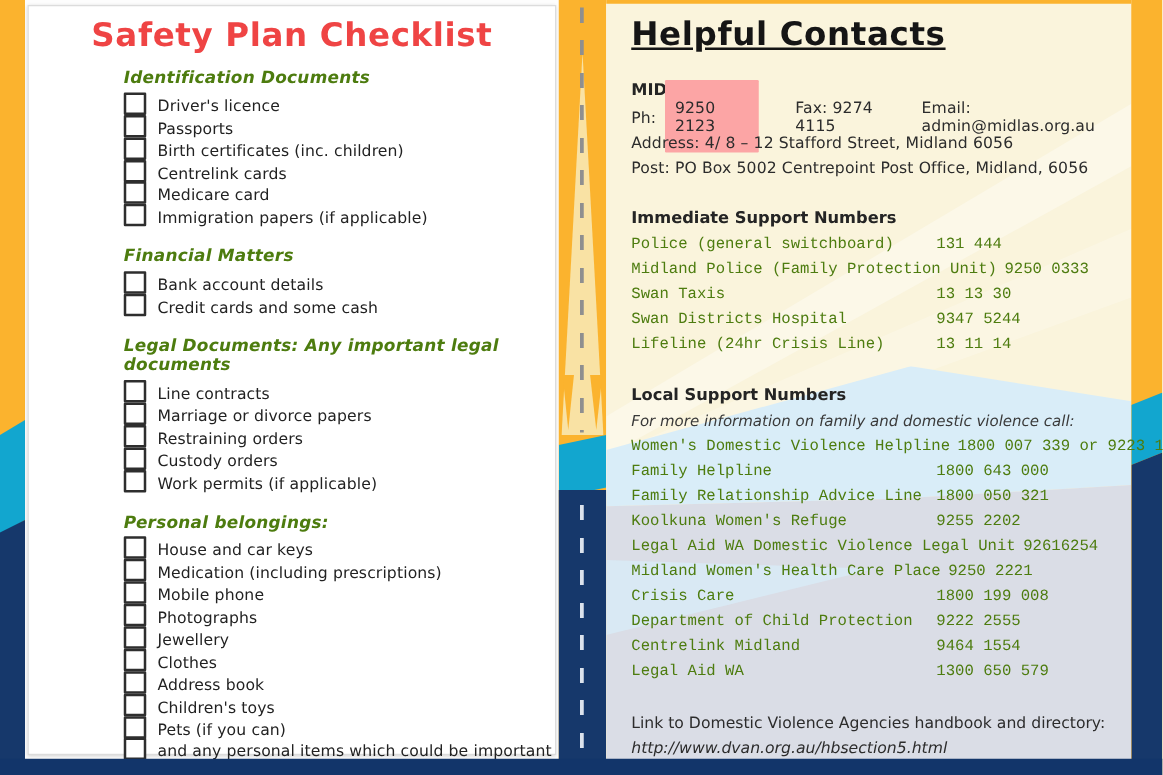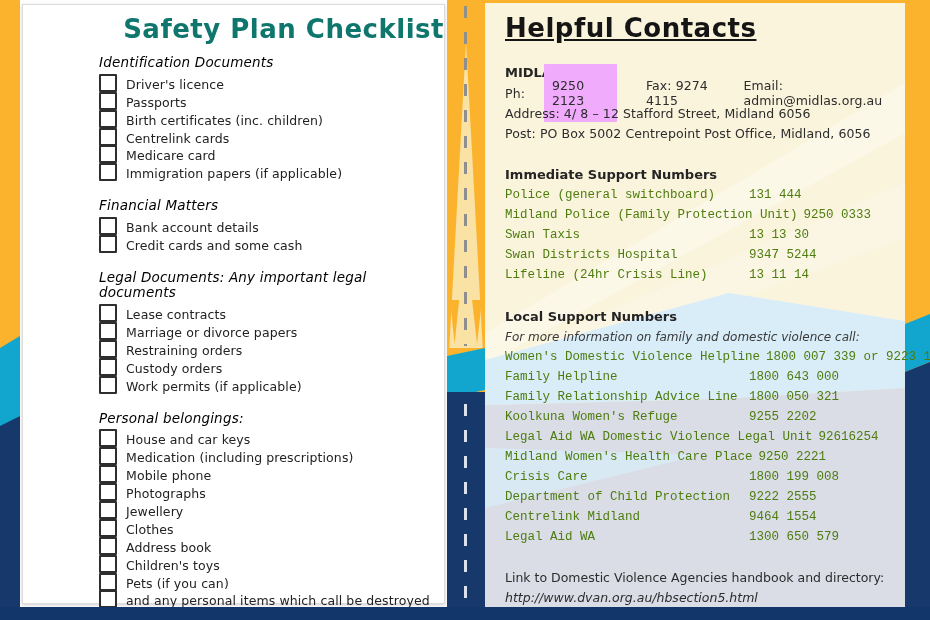--- a/index.html
+++ b/index.html
@@ -14,25 +14,25 @@
   .strip-left { position:absolute; left:0; top:0; width:20px; height:620px; background:#FBB32E; }
   .sl-cyan { position:absolute; left:0; top:336px; width:100%; height:92px; background:#12A6CF;
              clip-path:polygon(0 12px,100% 0,100% 80px,0 92px); }
   .sl-navy { position:absolute; left:0; top:416px; width:100%; height:204px; background:#16386B;
              clip-path:polygon(0 10px,100% 0,100% 100%,0 100%); }
 
   
   .card { position:absolute; left:22px; top:4px; width:423px; height:600px;
           background:#ffffff; border:1px solid #dcdcdc; box-sizing:border-box;
           box-shadow:0 1px 3px rgba(0,0,0,0.18); }
-  .card-title { margin:8px 0 10px 0; text-align:right; font-size:26px; font-weight:bold;
-                color:#0f766e; letter-spacing:0.5px; line-height:32px; }
+  .card-title { margin:8px 0 10px 0; text-align:center; font-size:26px; font-weight:bold;
+                color:#ef4444; letter-spacing:0.5px; line-height:32px; }
   .sections { margin-left:76px; margin-right:8px; }
   .section { margin-bottom:17px; }
-  .section-header { font-size:13.5px; font-weight:normal; font-style:italic; color:#000000;
+  .section-header { font-size:13.5px; font-weight:bold; font-style:italic; color:#4d7c0f;
                     line-height:15px; margin-bottom:4px; letter-spacing:0.2px; }
   .chk-item { display:flex; align-items:flex-end; height:17.9px; }
   .chk-box { width:14px; height:14px; border:2px solid #2e2e2e; background:#fff;
              margin-right:9px; flex:0 0 auto; border-radius:1px; }
   .chk-label { font-size:12.5px; color:#222222; letter-spacing:0.1px; white-space:nowrap; }
 
   
   .fold { position:absolute; left:447px; top:0; width:38px; height:620px; background:#FBB32E; }
   .fold-wedge { position:absolute; left:0; top:42px; width:100%; height:306px; background:#F9E2A4;
                 clip-path:polygon(50% 0,6% 100%,94% 100%); }
@@ -61,21 +61,21 @@
   .bg-gray { background:#DADDE6;
              clip-path:polygon(0 402px,55% 396px,100% 385px,100% 100%,0 100%); }
   .bg-beam { background:rgba(216,236,248,0.75);
              clip-path:polygon(0 445px,215px 452px,0 505px); }
   .rp-content { position:relative; z-index:2; padding-left:20px; padding-right:10px; }
   .rp-title { margin:8px 0 0 0; font-size:26px; font-weight:bold; color:#151515;
               letter-spacing:0.5px; line-height:34px;text-decoration:underline; }
   .org-name { margin-top:20px; font-size:13px; font-weight:bold; color:#242424; height:18px; }
   .org-line { height:20px; display:flex; align-items:center; font-size:12.5px; color:#2c2c2c;
               letter-spacing:0.1px; }
-  .phone-hl { background:#f0abfc; padding:14px 8px; margin-left:19px; border-radius:1px; }
+  .phone-hl { background:#fca5a5; padding:14px 8px; margin-left:7px; border-radius:1px; }
   .ph-fax { margin-left:29px; }
   .ph-email { margin-left:16px; }
   .sec-header { margin-top:24px; font-size:13px; font-weight:bold; color:#242424; height:18px; }
   .crow { display:flex; align-items:center; height:20px; font-size:12.5px; color:#4d7c0f;font-family:Liberation Mono, monospace; }
   .crow .lbl { flex:0 0 auto; min-width:238px; padding-right:6px; white-space:nowrap; }
   .crow .num { white-space:nowrap; }
   .note-line { height:20px; display:flex; align-items:center; font-size:12px; font-style:italic;
                color:#3a3a3a; }
   .link-label { margin-top:20px; height:20px; display:flex; align-items:center; font-size:12.5px;
                 color:#2c2c2c; }
@@ -145,21 +145,21 @@
     <span class="chk-box"></span>
     <span class="chk-label">Credit cards and some cash</span>
   </div>
           </div>
   </div>
         <div class="section">
     <div class="section-header">Legal Documents: Any important legal documents</div>
     <div>
             <div class="chk-item">
     <span class="chk-box"></span>
-    <span class="chk-label">Lease contracts</span>
+    <span class="chk-label">Line contracts</span>
   </div>
             <div class="chk-item">
     <span class="chk-box"></span>
     <span class="chk-label">Marriage or divorce papers</span>
   </div>
             <div class="chk-item">
     <span class="chk-box"></span>
     <span class="chk-label">Restraining orders</span>
   </div>
             <div class="chk-item">
@@ -206,21 +206,21 @@
             <div class="chk-item">
     <span class="chk-box"></span>
     <span class="chk-label">Children's toys</span>
   </div>
             <div class="chk-item">
     <span class="chk-box"></span>
     <span class="chk-label">Pets (if you can)</span>
   </div>
             <div class="chk-item">
     <span class="chk-box"></span>
-    <span class="chk-label">and any personal items which call be destroyed</span>
+    <span class="chk-label">and any personal items which could be important</span>
   </div>
           </div>
   </div>
       </div>
   </div>
 
   <div class="fold">
     <div class="fold-wedge"></div>
     <div class="fold-tooth-l"></div>
     <div class="fold-tooth-r"></div>

